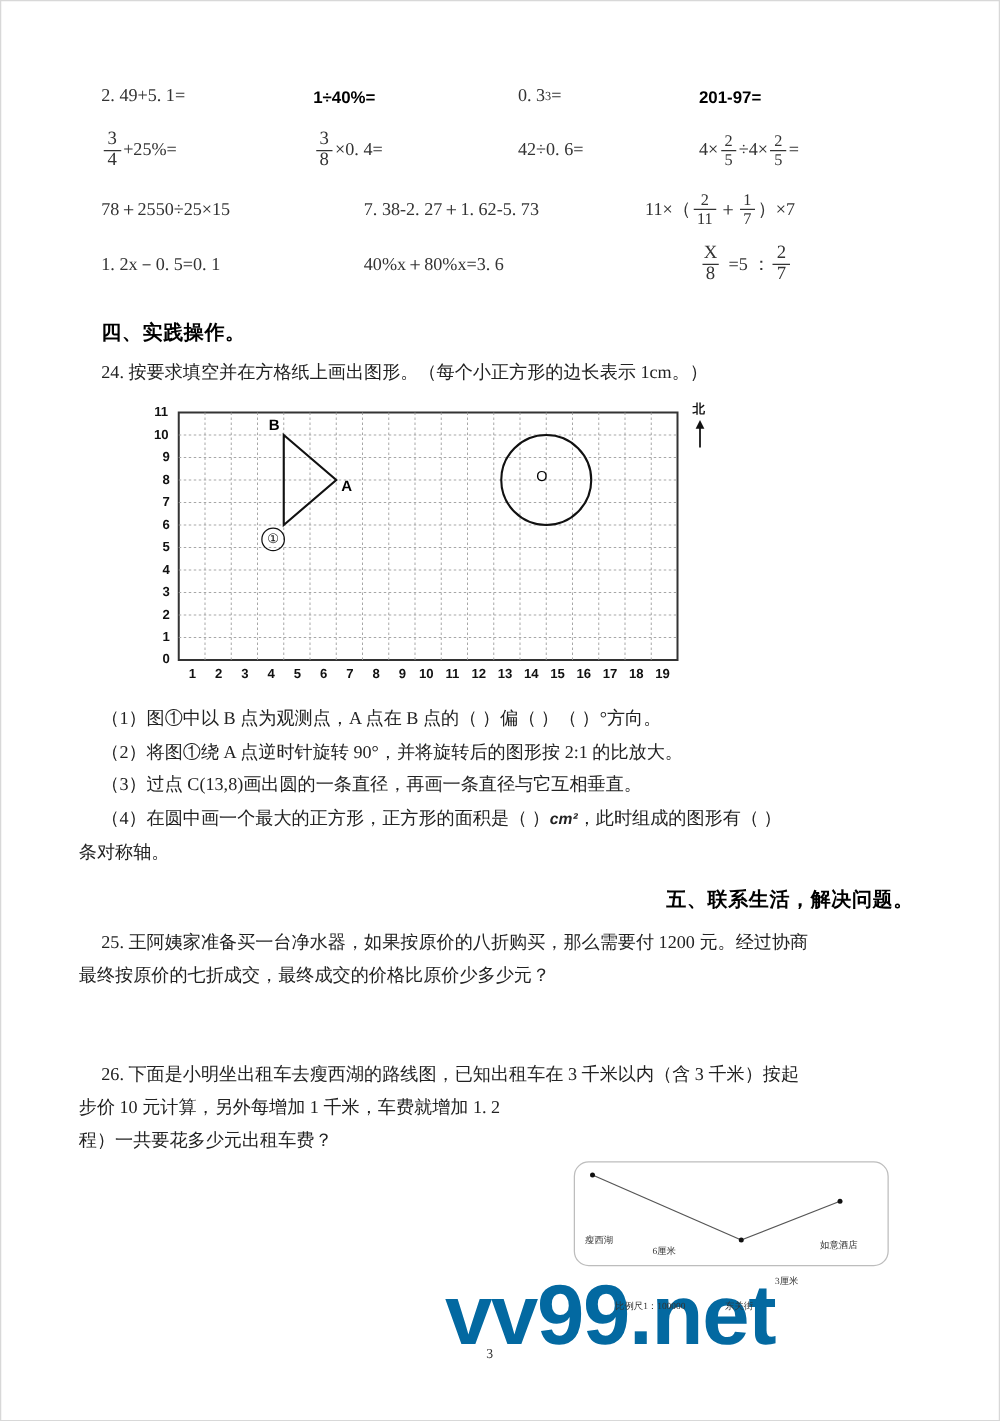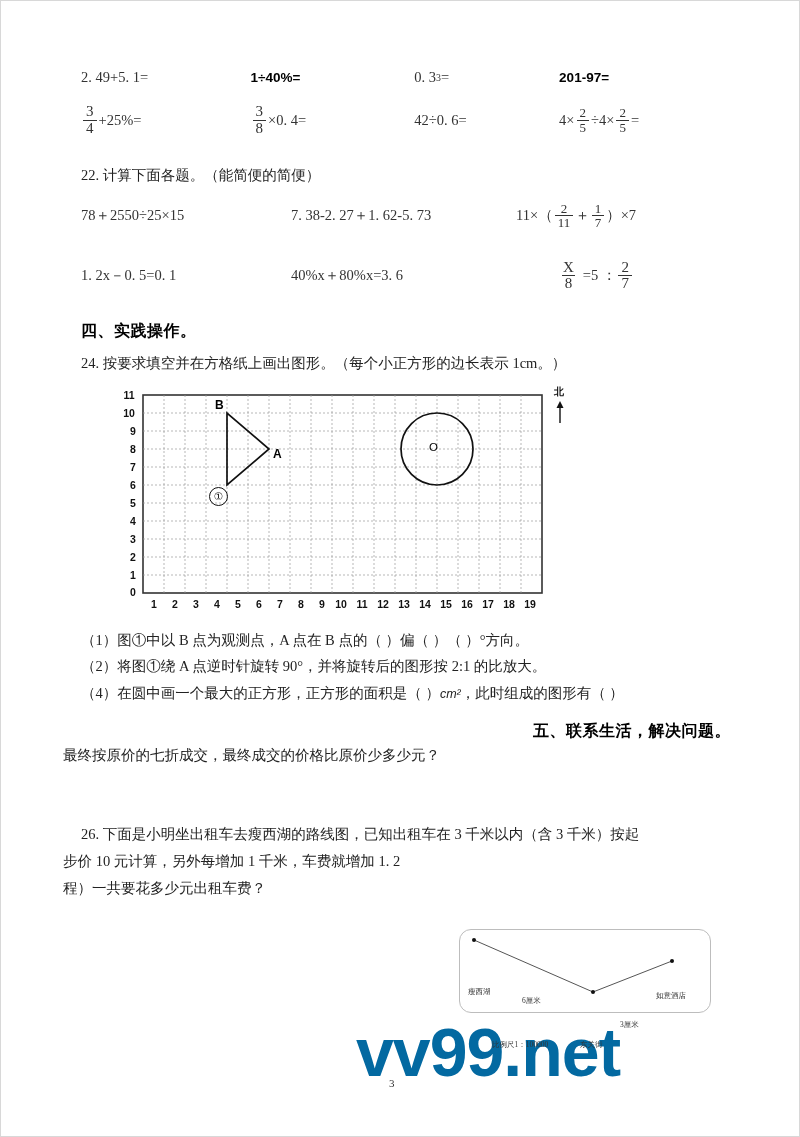--- a/index.html
+++ b/index.html
@@ -94,21 +94,21 @@
     position:absolute; left:355px; top:1012px;
     font-family:"Liberation Sans", sans-serif;
     font-weight:bold; font-size:68px; letter-spacing:-1px;
     color:#0369a1; user-select:none; white-space:nowrap;
   }
   .pagenum {
     position:absolute; left:388px; top:1076px;
     font-size:11px; color:#333;
   }
   sup { font-size:0.68em; vertical-align:super; }
-  .ital { font-style:italic; font-family:"Liberation Sans", sans-serif; font-weight:normal; font-size:12.5px;text-align:right; }
+  .ital { font-style:italic; font-family:"Liberation Sans", sans-serif; font-weight:bold; font-size:12.5px;text-align:right; }
 </style>
 </head>
 <body>
 
 <div class="page">
 
   <div class="watermark">vv99.net</div>
 
   <div class="content">
 
@@ -143,42 +143,41 @@
           </span>
         <span>÷4×</span>
         <span class="frac">
             <span class="num">2</span>
             <span class="den">5</span>
           </span>
         <span>=</span>
       </div>
     </div>
 
-    <div class="qline" style="margin-top:22px;">22. 计算下面各题。（能简便的简便）</div>
 
     <div class="calc-row" style="margin-top:10px; height:34px;">
       <div class="c1">78＋2550÷25×15</div>
       <div class="c2">7. 38-2. 27＋1. 62-5. 73</div>
       <div style="display:flex;align-items:center;justify-content:space-between;">
         <span>11×（</span>
         <span class="frac">
             <span class="num">2</span>
             <span class="den">11</span>
           </span>
         <span>＋</span>
         <span class="frac">
             <span class="num">1</span>
             <span class="den">7</span>
           </span>
         <span>）×7</span>
       </div>
     </div>
 
 
-    <div class="calc-row" style="margin-top:24px; height:38px;">
+    <div class="calc-row" style="margin-top:8px; height:38px;">
       <div class="c1">1. 2x－0. 5=0. 1</div>
       <div class="c2">40%x＋80%x=3. 6</div>
       <div style="display:flex;align-items:center;padding-left:42px;">
         <span class="frac big">
             <span class="num">X</span>
             <span class="den">8</span>
           </span>
         <span style="margin-left:4px;">=5 ：</span>
         <span class="frac big">
             <span class="num">2</span>
@@ -275,26 +274,29 @@
       
       <div class="northlab" style="left:441px; top:2px;">北</div>
       <div class="ptlabel" style="left:102px; top:15px;">B</div>
       <div class="ptlabel" style="left:160px; top:64px;">A</div>
       <div class="olabel" style="left:316px; top:58px;">O</div>
       <div class="circnum" style="left:96px; top:104px;">①</div>
     </div>
 
     <div class="qline" style="margin-top:4px;">（1）图①中以 B 点为观测点，A 点在 B 点的（      ）偏（      ）（      ）°方向。</div>
     <div class="qline">（2）将图①绕 A 点逆时针旋转 90°，并将旋转后的图形按 2:1 的比放大。</div>
+    <div class="qline">（3）过点 C(13,8)画出圆的一条直径，再画一条直径与它互相垂直。</div>
     <div class="qline">
       <span>（4）在圆中画一个最大的正方形，正方形的面积是（      ）</span><span class="ital">cm²</span><span>，此时组成的图形有（        ）</span>
     </div>
+    <div class="qline" style="margin-left:-18px;">条对称轴。</div>
 
     <div class="sec-head" style="margin-top:14px;text-align:right;">五、联系生活，解决问题。</div>
 
+    <div class="qline" style="margin-top:10px;">25. 王阿姨家准备买一台净水器，如果按原价的八折购买，那么需要付 1200 元。经过协商</div>
     <div class="qline" style="margin-left:-18px;">最终按原价的七折成交，最终成交的价格比原价少多少元？</div>
 
     <div style="margin-top:52px; width:380px;">
       <div class="qline" style="width:640px;">26. 下面是小明坐出租车去瘦西湖的路线图，已知出租车在 3 千米以内（含 3 千米）按起</div>
       <div class="qline" style="margin-left:-18px;">步价 10 元计算，另外每增加 1 千米，车费就增加 1. 2</div>
       <div class="qline" style="margin-left:-18px;">程）一共要花多少元出租车费？</div>
     </div>
 
   </div>
 

